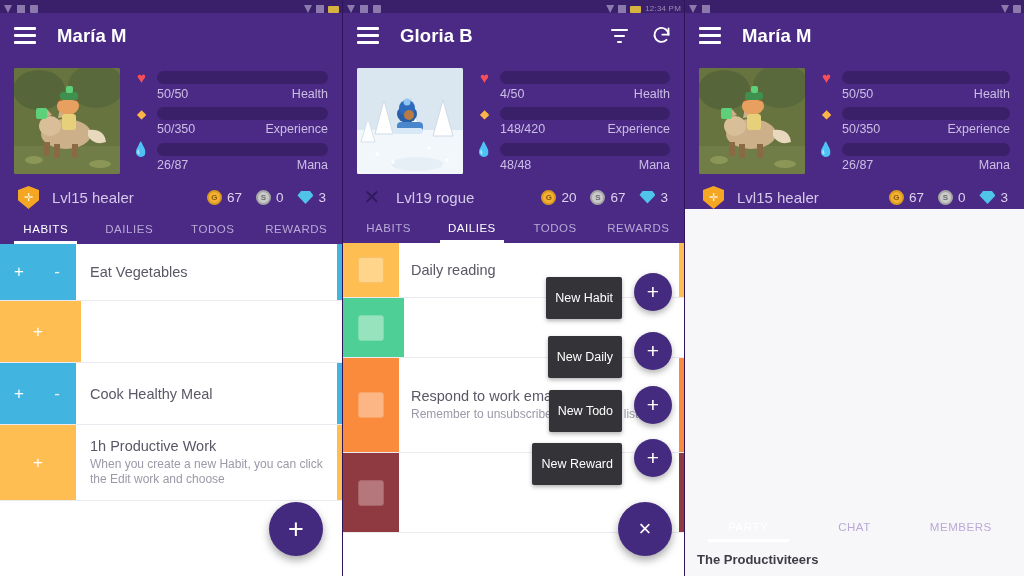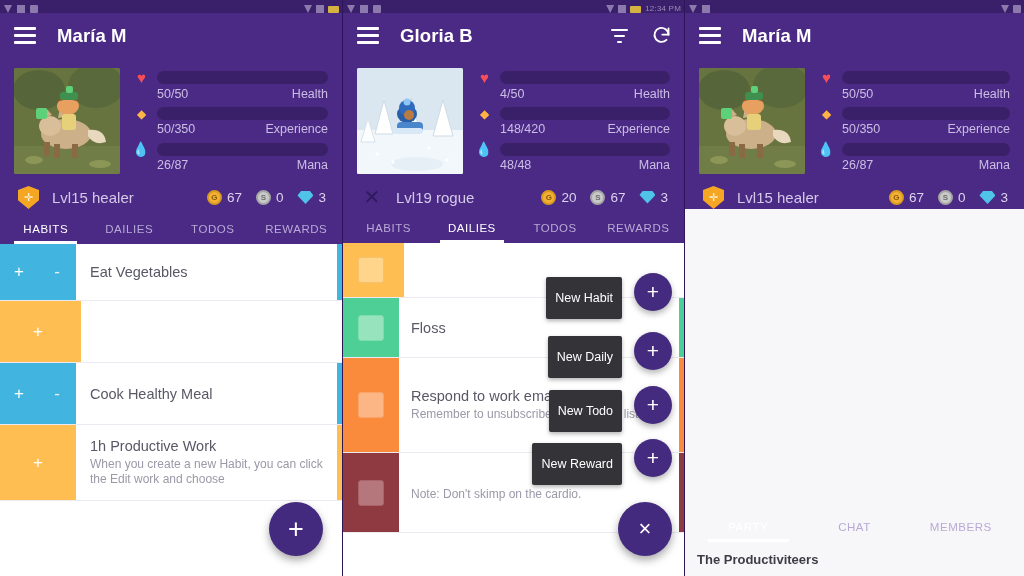--- a/index.html
+++ b/index.html
@@ -398,47 +398,46 @@
       <div class="tab active">DAILIES</div>
       <div class="tab">TODOS</div>
       <div class="tab">REWARDS</div>
     </div>
 
     <div class="list">
       <div class="drow" style="height:55px">
         <span class="dbox" style="background:#ffbe52">
           <span class="chk" style="background:#ffd58c;border:1px solid #f5c271"></span>
         </span>
+        <span class="dtext">
+          <span class="dtitle">Daily reading</span>
+        </span>
         <span class="dedge" style="background:#ffbe52"></span>
       </div>
       <div class="drow" style="height:60px">
         <span class="dbox" style="background:#4ecf95">
           <span class="chk" style="background:#97e3bd;border:1px solid #7edcae"></span>
         </span>
-        <span class="dtext">
-          <span class="dtitle">Floss</span>
-        </span>
         <span class="dedge" style="background:#4ecf95"></span>
       </div>
       <div class="drow" style="height:95px">
         <span class="dbox" style="background:#fb8b3c">
           <span class="chk" style="background:#fcb584;border:1px solid #faa46a"></span>
         </span>
         <span class="dtext">
           <span class="dtitle">Respond to work email</span>
           <span class="dnote">Remember to unsubscribe from mailing lists!</span>
         </span>
         <span class="dedge" style="background:#fb8b3c"></span>
       </div>
       <div class="drow" style="height:80px">
         <span class="dbox" style="background:#8e3a40">
           <span class="chk" style="background:#b5777b;border:1px solid #a86569"></span>
         </span>
         <span class="dtext">
-          <span class="dnote">Note: Don't skimp on the cardio.</span>
         </span>
         <span class="dedge" style="background:#8e3a40"></span>
       </div>
 
       <div class="dial-label" style="right:62px;top:34px">New Habit</div>
       <div class="mini-fab" style="right:12px;top:30px">+</div>
 
       <div class="dial-label" style="right:62px;top:93px">New Daily</div>
       <div class="mini-fab" style="right:12px;top:89px">+</div>
 

